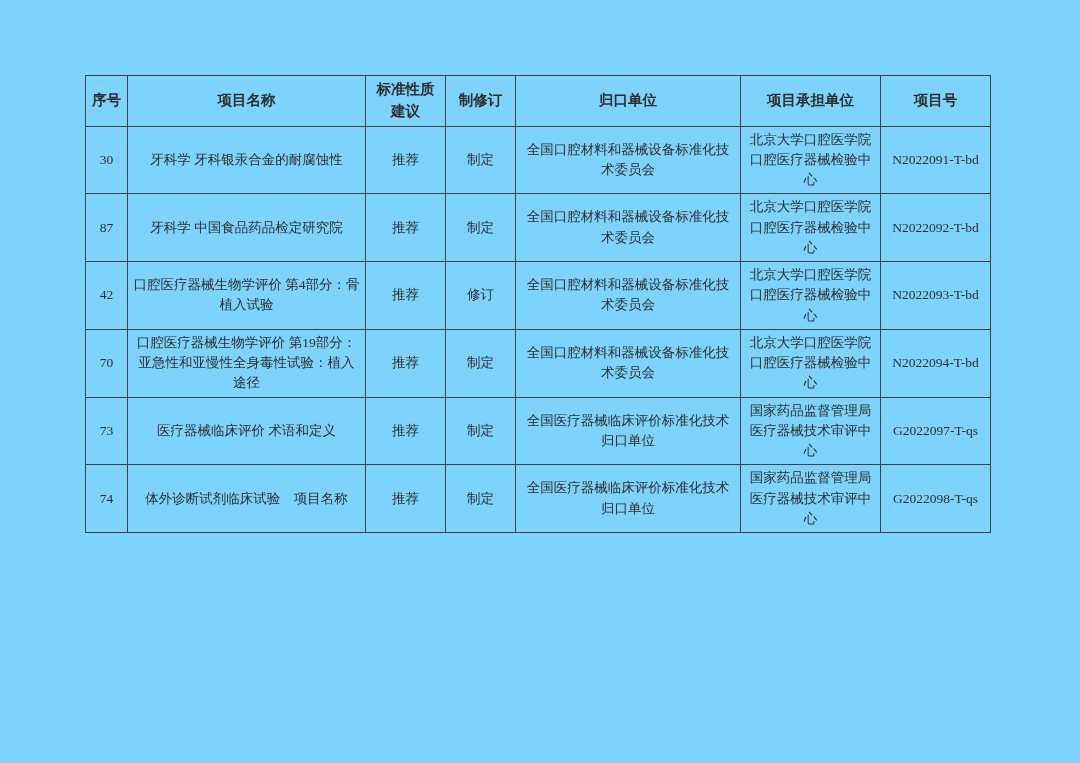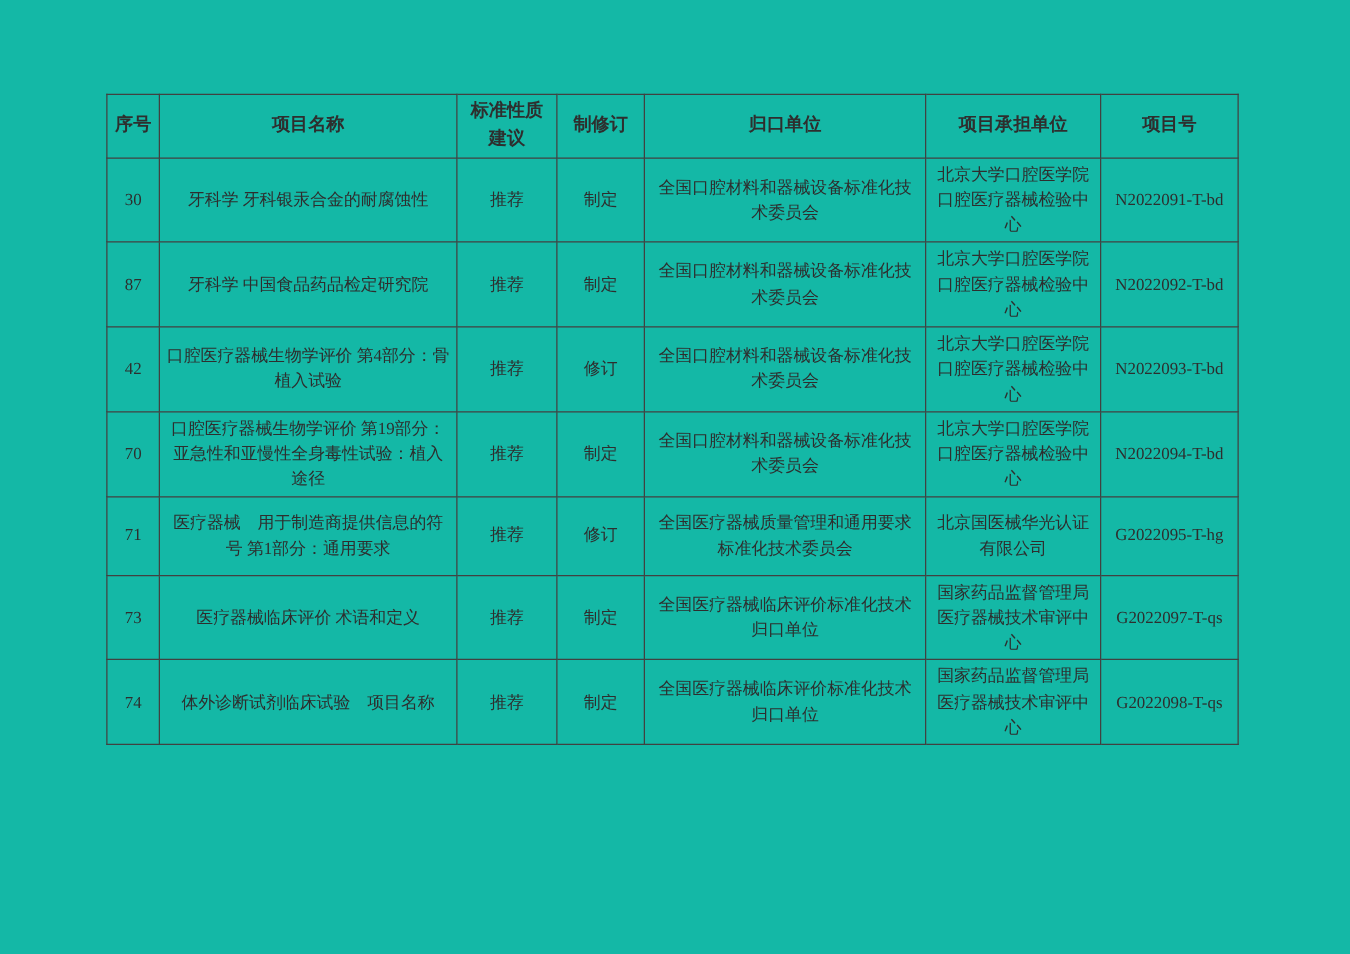--- a/index.html
+++ b/index.html
@@ -5,21 +5,21 @@
   html, body {
     margin: 0;
     padding: 0;
     background: #ffffff;
     font-family: "Liberation Serif", "DejaVu Serif", serif;
   }
   .page {
     position: relative;
     width: 1080px;
     height: 763px;
-    background: #14b8a6;
+    background: #7dd3fc;
     overflow: hidden;
   }
   .std-table {
     position: absolute;
     left: 85px;
     top: 75px;
     width: 905px;
     border-collapse: collapse;
     table-layout: fixed;
     color: #2e2e2e;
@@ -114,29 +114,20 @@
         <tr>
           <td>70</td>
           <td>口腔医疗器械生物学评价 第19部分：亚急性和亚慢性全身毒性试验：植入途径</td>
           <td>推荐</td>
           <td>制定</td>
           <td>全国口腔材料和器械设备标准化技术委员会</td>
           <td>北京大学口腔医学院口腔医疗器械检验中心</td>
           <td>N2022094-T-bd</td>
         </tr>
         <tr>
-          <td>71</td>
-          <td>医疗器械　用于制造商提供信息的符号 第1部分：通用要求</td>
-          <td>推荐</td>
-          <td>修订</td>
-          <td>全国医疗器械质量管理和通用要求标准化技术委员会</td>
-          <td>北京国医械华光认证有限公司</td>
-          <td>G2022095-T-hg</td>
-        </tr>
-        <tr>
           <td>73</td>
           <td>医疗器械临床评价 术语和定义</td>
           <td>推荐</td>
           <td>制定</td>
           <td>全国医疗器械临床评价标准化技术归口单位</td>
           <td>国家药品监督管理局医疗器械技术审评中心</td>
           <td>G2022097-T-qs</td>
         </tr>
         <tr>
           <td>74</td>

